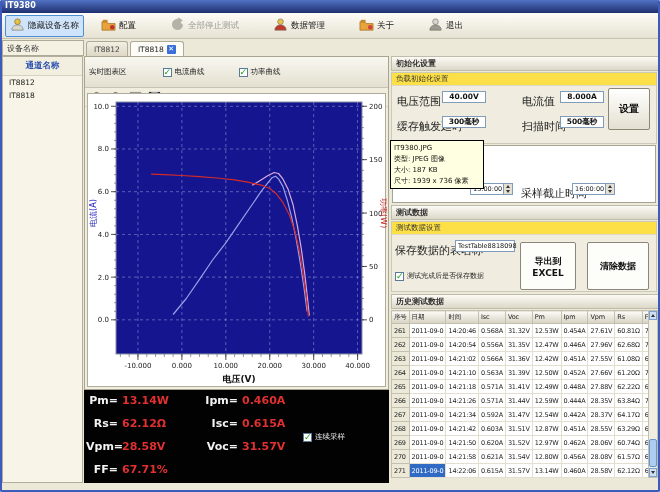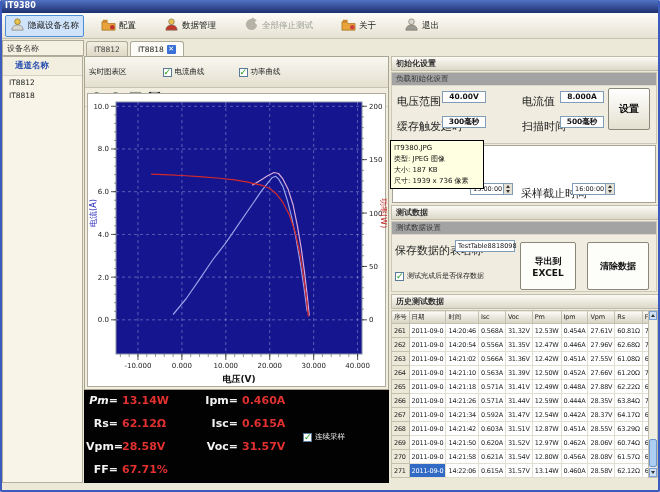--- a/index.html
+++ b/index.html
@@ -16,41 +16,41 @@
   .tb-btn.disabled{color:#9d9d95}
   .tb-btn.disabled svg *{fill:#b5b3a8!important;stroke:#b5b3a8!important}
   
   .devbox{position:absolute;top:40px;left:2px;width:82px;height:16px;background:#f4f1e2;border:1px solid #aeaa98;font-size:8px;color:#333;padding:2px 4px}
   .tabs{position:absolute;top:41px;left:86px;height:15px;display:flex;gap:2px}
   .tab{display:flex;align-items:center;gap:3px;font-size:7.5px;color:#444;background:linear-gradient(#f2efe2,#ddd8c6);border:1px solid #aeaa98;border-bottom:none;border-radius:3px 3px 0 0;padding:1px 7px}
   .tab.active{background:#fdfcf7;color:#222}
   .tab .x{width:9px;height:9px;background:#3a6fd8;color:#fff;font-size:7px;line-height:8px;text-align:center;border-radius:1px}
   
   .sidebar{position:absolute;top:56px;left:2px;width:81px;bottom:9px;background:#f8f5e8;border:1px solid #b2ae9c}
-  .sb-header{color:#2a50b0;font-size:8.5px;font-weight:bold;padding:3px 12px;border-bottom:1px solid #d6d2c2;background:#f2efe0}
+  .sb-header{color:#2a50b0;font-size:8.5px;font-weight:bold;text-align:center;padding:3px 0;border-bottom:1px solid #d6d2c2;background:#f2efe0}
   .sb-item{font-size:7.5px;color:#222;padding:2px 6px}
   
   .chart-panel{position:absolute;left:84px;top:56px;width:305px;height:334px;background:#f1eee0;border:1px solid #a8a490}
   .cp-header{display:flex;align-items:center;height:31px;padding:0 4px;font-size:7.5px;color:#222;background:linear-gradient(#f8f7f0,#e4e0d0);border-bottom:1px solid #c8c4b4}
   .cp-header .gap1{width:36px}.cp-header .gap2{width:34px}
   .cbrow{display:flex;align-items:center;gap:3px}
   .cb{width:9px;height:9px;background:#fff;border:1px solid #5a7a9a;font-size:9px;line-height:7px;color:#1ba11b;text-align:center}
   .cp-toolbar{display:flex;align-items:center;gap:6px;height:19px;padding:0 6px;border-bottom:1px solid #d8d4c4}
   .cp-toolbar .ticon{width:13px;height:13px;display:flex;align-items:center;justify-content:center}
   .chart-box{position:absolute;left:2px;top:36px;right:2px;bottom:2px;background:#fff;border:1px solid #b0ac9c}
   
   .black-panel{position:absolute;left:84px;top:390px;width:305px;height:93px;background:#020202}
   .mlab{position:absolute;color:#f2f2f2;font-size:11px;font-weight:bold;text-align:right;width:34px}
   .mval{position:absolute;color:#e03030;font-size:11px;font-weight:bold}
   .cont-samp{position:absolute;left:219px;top:42px;display:flex;gap:3px;align-items:center;color:#eee;font-size:7.5px}
   .start-btn{position:absolute;left:229px;top:62px;width:60px;height:26px;background:#f6f5f0;border:1px solid #27408b;border-radius:2px;font-size:11px;font-weight:bold;color:#111;box-shadow:0 0 0 1px #9ab2e8 inset}
   
   .sec-header{position:absolute;left:391px;width:310px;height:15px;background:linear-gradient(#fbfaf5,#dcd8c8);border:1px solid #c0bcac;font-size:8px;font-weight:bold;color:#333;padding:1px 4px}
   .grp{position:absolute;left:391px;width:266px;border:1px solid #cdc9b8;background:#f0ede0}
-  .grp-title{font-size:7.5px;color:#333;padding:1px 4px;border-bottom:1px solid #ddd9c8;background:#a3a3a3}
+  .grp-title{font-size:7.5px;color:#333;padding:1px 4px;border-bottom:1px solid #ddd9c8;background:#fde047}
   .fld-label{position:absolute;font-size:11px;color:#222;white-space:nowrap}
   .fld-input{position:absolute;background:#fff;border:1px solid #7f9db9;font-size:7.5px;font-weight:bold;color:#111;text-align:center;height:12px;line-height:10px}
   .xp-btn{position:absolute;background:linear-gradient(#fff,#e4e0d0);border:1px solid #8a8678;border-radius:2px;font-weight:bold;color:#111}
   .white-box{position:absolute;left:392px;top:145px;width:264px;height:58px;background:#fff;border:1px solid #a6a294}
   .spin{position:absolute;display:flex}
   .spin .val{width:34px;height:12px;background:#fff;border:1px solid #7f9db9;font-size:6.5px;line-height:10px;padding-left:2px;color:#222}
   .spin .btns{width:9px;height:12px;border:1px solid #7f9db9;border-left:none;background:#e4e0d4;display:flex;flex-direction:column;align-items:center;justify-content:space-evenly}
   .tri-up{width:0;height:0;border-left:2.5px solid transparent;border-right:2.5px solid transparent;border-bottom:3px solid #333}
   .tri-dn{width:0;height:0;border-left:2.5px solid transparent;border-right:2.5px solid transparent;border-top:3px solid #333}
   .tooltip{position:absolute;left:390px;top:140px;width:94px;height:49px;background:#ffffe1;border:1px solid #000;font-size:7px;line-height:11px;padding:2px 3px;color:#111;z-index:60;white-space:nowrap;overflow:hidden}
@@ -75,42 +75,42 @@
 <div class="toolbar">
   <button class="tb-btn pressed">
     <span class="icon">
       <svg viewBox="0 0 16 16" width="15" height="15">
           <circle cx="8" cy="5" r="3" fill="#e8c24a" stroke="#8a6a18" stroke-width="0.7"></circle>
           <path d="M2 14c0-4 3-5.5 6-5.5s6 1.5 6 5.5z" fill="#d8d8d0" stroke="#77776f" stroke-width="0.7"></path>
         </svg>
     </span>
     <span>隐藏设备名称</span>
   </button>
-  <div id="tb-buttons" style="display:flex;gap:18px">
+  <div id="tb-buttons" style="display:flex;gap:24px">
       <button class="tb-btn">
         <span class="icon"><svg viewBox="0 0 16 16">
             <path d="M1 5h5l1.5 2H15v7H1z" fill="#e8a33d" stroke="#9a6a14" stroke-width="0.7"></path>
             <rect x="2" y="3" width="5" height="3" fill="#c8872a"></rect>
             <circle cx="12" cy="11" r="2.4" fill="#c03030"></circle>
           </svg></span>
         <span>配置</span>
       </button>
+      <button class="tb-btn disabled">
+        <span class="icon"><svg viewBox="0 0 16 16">
+            <path d="M13 8a5 5 0 1 1-3-4.6" fill="none" stroke="#b5b3a8" stroke-width="2"></path>
+            <path d="M9 1l4 2.5L9.5 7z" fill="#b5b3a8"></path>
+          </svg></span>
+        <span>全部停止测试</span>
+      </button>
       <button class="tb-btn">
         <span class="icon"><svg viewBox="0 0 16 16">
             <circle cx="8" cy="5" r="3" fill="#e8c24a" stroke="#77705e" stroke-width="0.7"></circle>
             <path d="M2 14c0-4 3-5.5 6-5.5s6 1.5 6 5.5z" fill="#c0392b" stroke="#77705e" stroke-width="0.7"></path>
           </svg></span>
         <span>数据管理</span>
-      </button>
-      <button class="tb-btn disabled">
-        <span class="icon"><svg viewBox="0 0 16 16">
-            <path d="M13 8a5 5 0 1 1-3-4.6" fill="none" stroke="#b5b3a8" stroke-width="2"></path>
-            <path d="M9 1l4 2.5L9.5 7z" fill="#b5b3a8"></path>
-          </svg></span>
-        <span>全部停止测试</span>
       </button>
       <button class="tb-btn">
         <span class="icon"><svg viewBox="0 0 16 16">
             <path d="M1 5h5l1.5 2H15v7H1z" fill="#e8a33d" stroke="#9a6a14" stroke-width="0.7"></path>
             <rect x="2" y="3" width="5" height="3" fill="#c8872a"></rect>
             <circle cx="12" cy="11" r="2.4" fill="#d04040"></circle>
           </svg></span>
         <span>关于</span>
       </button>
       <button class="tb-btn">
@@ -316,21 +316,21 @@
         <polyline points="63.1,80.2 76.3,80.6 93.9,81.5 111.5,82.7 129.0,84.0 146.6,85.9 159.8,88.1 168.6,90.2 175.2,91.7 181.8,94.5 188.3,99.8 194.9,108.4 201.5,121.2 207.2,138.3 211.6,157.5 215.1,178.8 218.2,202.3 220.4,222.6" fill="none" stroke="#d42a2a" stroke-width="1.2" stroke-linejoin="round"></polyline>
       </svg>
   </div>
 </div>
 
 <div class="black-panel" id="meas-panel">
   <span class="cont-samp">
     <span class="cb" id="cb-cont">✓</span>
     <span>连续采样</span>
   </span>
-<span class="mlab" style="left: 2px; top: 4px; width: 32px; font-style: italic;">Pm=</span>
+<span class="mlab" style="left: 2px; top: 4px; width: 32px;">Pm=</span>
     <span class="mval" style="left: 38px; top: 4px;">13.14W</span>
     <span class="mlab" style="left: 2px; top: 27px; width: 32px;">Rs=</span>
     <span class="mval" style="left: 38px; top: 27px;">62.12Ω</span>
     <span class="mlab" style="left: 2px; top: 50px; width: 32px;">Vpm=</span>
     <span class="mval" style="left: 38px; top: 50px;">28.58V</span>
     <span class="mlab" style="left: 2px; top: 73px; width: 32px;">FF=</span>
     <span class="mval" style="left: 38px; top: 73px;">67.71%</span>
     <span class="mlab" style="left: 118px; top: 4px; width: 36px;">Ipm=</span>
     <span class="mval" style="left: 158px; top: 4px;">0.460A</span>
     <span class="mlab" style="left: 118px; top: 27px; width: 36px;">Isc=</span>

